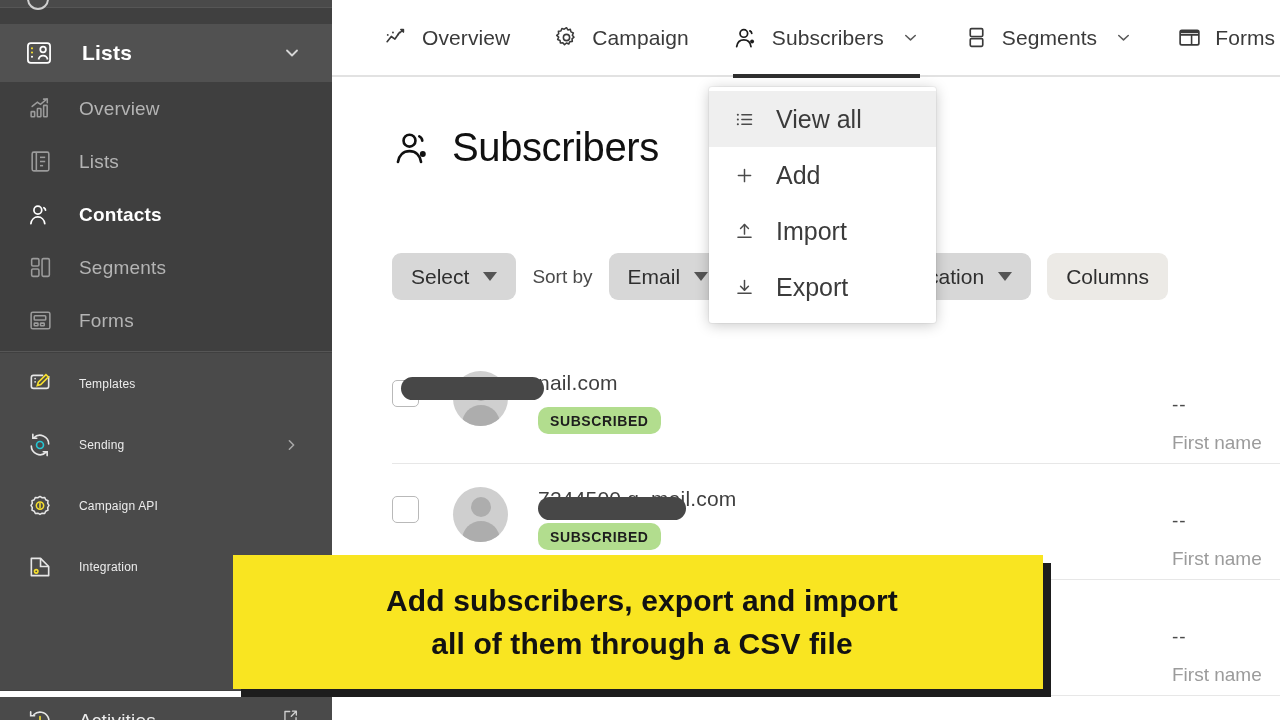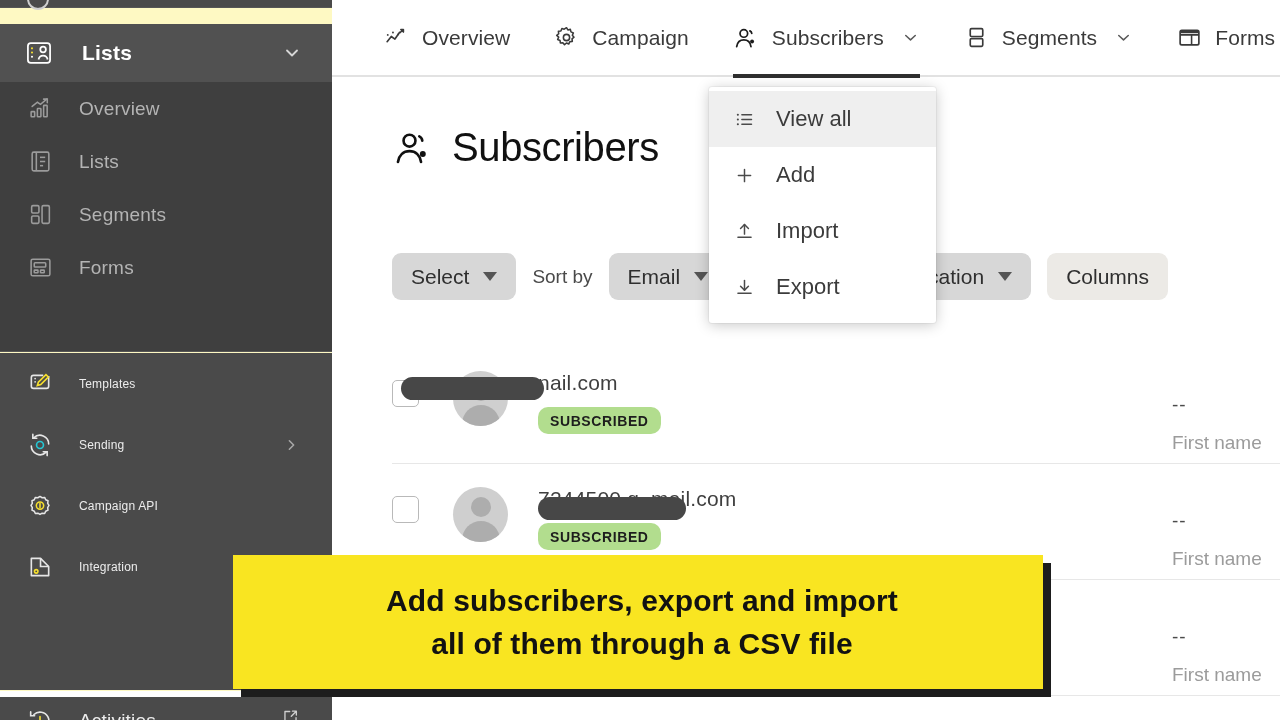--- a/index.html
+++ b/index.html
@@ -8,21 +8,21 @@
     overflow: hidden;
     font-family: "Liberation Sans", sans-serif;
     background: #ffffff;
   }
   #root { position: relative; width: 1280px; height: 720px; overflow: hidden; }
 
   
   .sidebar {
     position: absolute; left: 0; top: 0;
     width: 332px; height: 720px;
-    background: #fef9c3;
+    background: #404040;
     color: #e8e8e8;
     overflow: hidden;
   }
   .sb-topstub {
     position: absolute; left: 0; top: -18px;
     width: 332px; height: 26px;
     background: #4a4a4a;
     border-bottom: 1px solid #565656;
   }
   .sb-topstub .circ {
@@ -209,21 +209,21 @@
     background: #ffffff;
     border-radius: 3px;
     box-shadow: 0 2px 14px rgba(0,0,0,.22), 0 0 0 1px rgba(0,0,0,.04);
     padding: 4px 0 8px;
     z-index: 40;
   }
   .mitem {
     height: 56px;
     display: flex; align-items: center;
     padding-left: 25px;
-    font-size: 22px; color: #3b3b3b;
+    font-size: 25px; color: #3b3b3b;
     gap: 21px;
   }
   .mitem.hl { background: #efefef; }
   .mitem .micon { width: 21px; display:flex; align-items:center; justify-content:center; }
 
   
   .banner-shadow {
     position: absolute; left: 241px; top: 563px;
     width: 810px; height: 134px;
     background: #1d1d1d;
@@ -297,20 +297,30 @@
             <rect x="4" y="3" width="16" height="18" rx="1.6"></rect>
             <path d="M8 3v18"></path>
               <path d="M11.5 8h5"></path>
               <path d="M11.5 12h5"></path>
               <path d="M11.5 16h3"></path>
           </svg>
         </span>
         <span class="lbl">Lists</span>
       </div>
 
+      <div class="sb-item active">
+        <span class="ico">
+          <svg width="26" height="26" viewBox="0 0 24 24" fill="none" stroke="#ffffff" stroke-width="1.6">
+            <circle cx="10" cy="7.5" r="3.6"></circle>
+            <path d="M3.6 20c.5-3.8 3.2-6.2 6.4-6.2s5.9 2.4 6.4 6.2" stroke-linecap="round"></path>
+            <path d="M15.6 5.2c.9.5 1.4 1.3 1.5 2.3" stroke-linecap="round"></path>
+          </svg>
+        </span>
+        <span class="lbl">Contacts</span>
+      </div>
 
       <div class="sb-item">
         <span class="ico">
           <svg width="25" height="25" viewBox="0 0 24 24" fill="none" stroke="#9b9b9b" stroke-width="1.5">
             <rect x="3.5" y="3.5" width="7" height="7" rx="1.2"></rect>
             <rect x="3.5" y="13.5" width="7" height="7" rx="1.2"></rect>
             <rect x="13.5" y="3.5" width="7" height="17" rx="1.2"></rect>
           </svg>
         </span>
         <span class="lbl">Segments</span>

